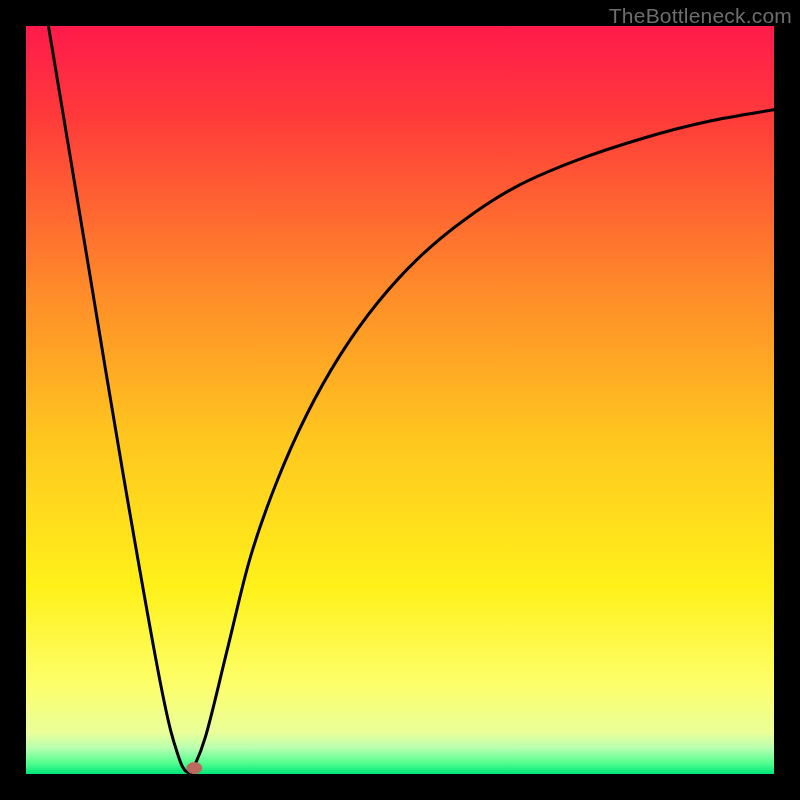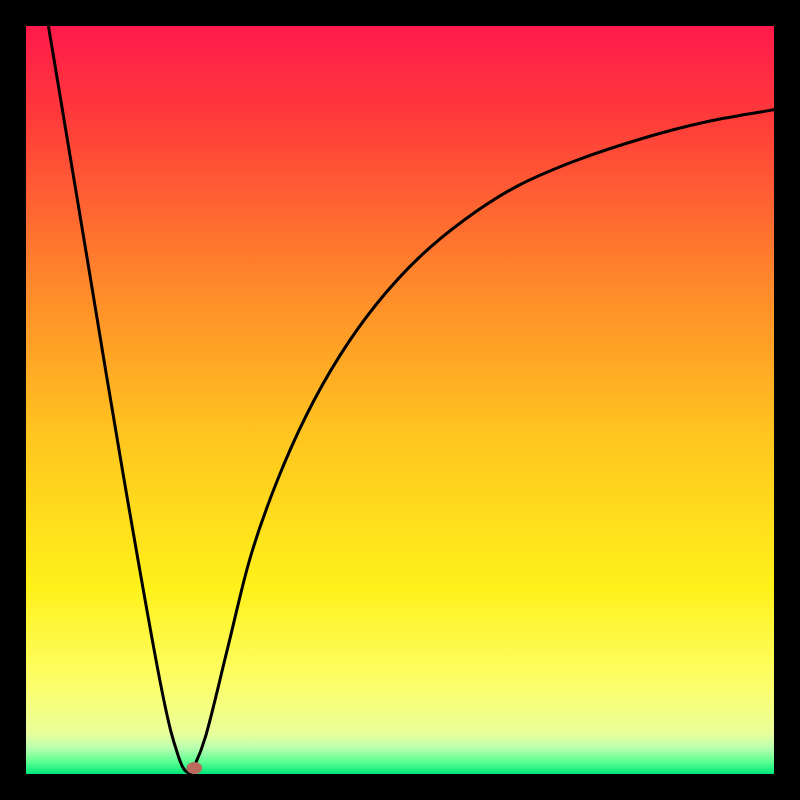--- a/index.html
+++ b/index.html
@@ -60,13 +60,14 @@
             <stop offset="100.00%" stop-color="#00e67a"></stop>
           </linearGradient>
       </defs>
       <rect id="bg-rect" x="0" y="0" width="748" height="748" fill="url(#bg-grad)"></rect>
       <path id="curve-left" fill="none" stroke="#000" stroke-width="3" stroke-linecap="round" d="M 22.44 0.00 C 29.17 40.39, 46.38 143.62, 59.84 224.40 C 73.30 305.18, 83.78 370.71, 97.24 448.80 C 110.70 526.89, 124.54 607.08, 134.64 658.24 C 144.74 709.40, 147.95 716.88, 153.34 733.04 C 158.73 749.20, 162.54 745.31, 164.56 748.00"></path>
       <path id="curve-right" fill="none" stroke="#000" stroke-width="3" stroke-linecap="round" d="M 164.56 748.00 C 167.25 741.27, 172.79 733.49, 179.52 710.60 C 186.25 687.71, 193.88 653.15, 201.96 620.84 C 210.04 588.53, 215.65 560.70, 224.40 531.08 C 233.15 501.46, 240.48 481.86, 250.58 456.28 C 260.68 430.70, 269.06 411.85, 280.50 388.96 C 291.94 366.07, 301.37 349.32, 314.16 329.12 C 326.95 308.92, 337.42 294.26, 351.56 276.76 C 365.70 259.26, 377.22 246.69, 392.70 231.88 C 408.18 217.07, 420.08 207.27, 437.58 194.48 C 455.08 181.69, 469.74 171.59, 489.94 160.82 C 510.14 150.05, 526.89 143.39, 549.78 134.64 C 572.67 125.89, 593.54 119.20, 617.10 112.20 C 640.66 105.20, 657.12 100.86, 680.68 95.74 C 704.24 90.63, 735.88 85.93, 748.00 83.78"></path>
       <ellipse id="marker" rx="8" ry="6" cx="168.30" cy="742.02" fill="#bb6b5e"></ellipse>
     </svg>
   </div>
 
+  <div class="watermark">TheBottleneck.com</div>
 </div>
 
 </body></html>

